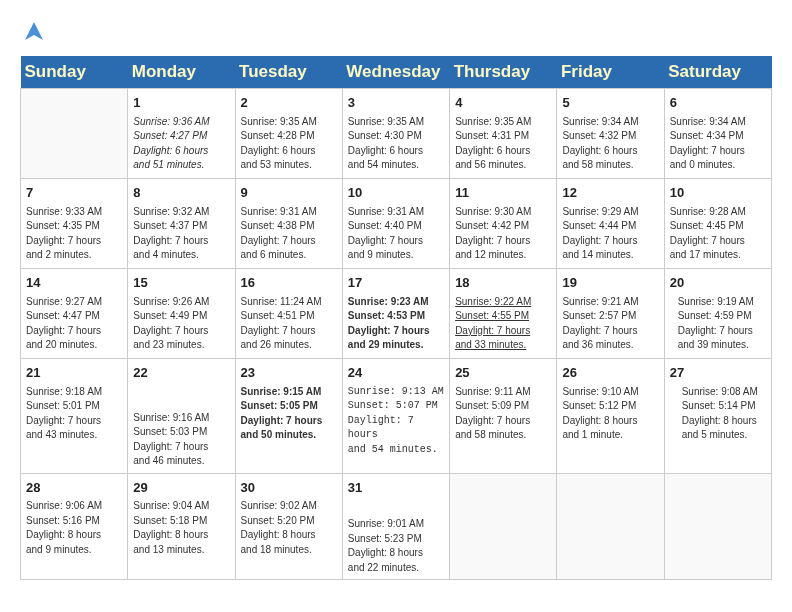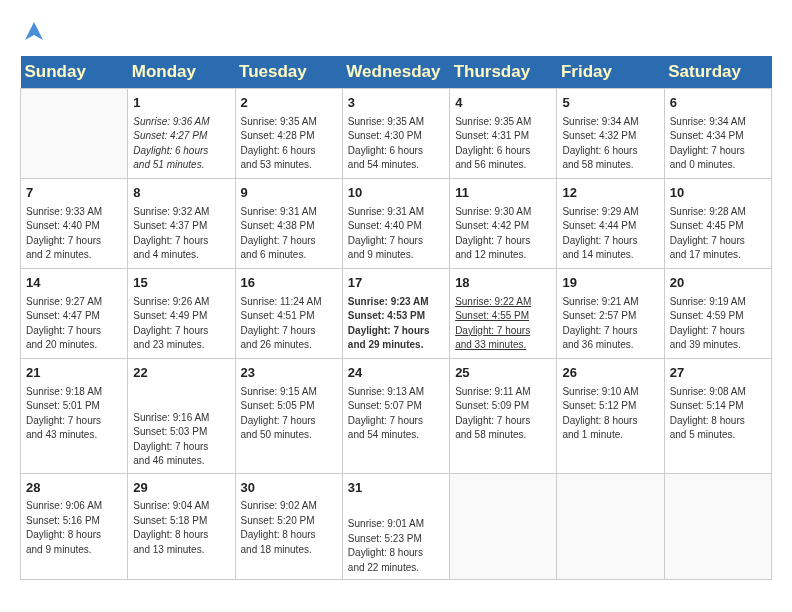--- a/index.html
+++ b/index.html
@@ -147,21 +147,21 @@
           <div class="day-info" style="white-space: pre-line;">Sunrise: 9:34 AM
 Sunset: 4:34 PM
 Daylight: 7 hours
 and 0 minutes.</div>
         </td>
       </tr>
       <tr>
         <td>
           <span class="day-num">7</span>
           <div class="day-info" style="white-space: pre-line;">Sunrise: 9:33 AM
-Sunset: 4:40 PM
+Sunset: 4:35 PM
 Daylight: 7 hours
 and 2 minutes.</div>
         </td>
         <td>
           <span class="day-num">8</span>
           <div class="day-info" style="white-space: pre-line;">Sunrise: 9:32 AM
 Sunset: 4:37 PM
 Daylight: 7 hours
 and 4 minutes.</div>
         </td>
@@ -239,21 +239,21 @@
         </td>
         <td>
           <span class="day-num">19</span>
           <div class="day-info" style="white-space: pre-line;">Sunrise: 9:21 AM
 Sunset: 2:57 PM
 Daylight: 7 hours
 and 36 minutes.</div>
         </td>
         <td>
           <span class="day-num">20</span>
-          <div class="day-info" style="white-space: pre-line;">Sunrise: 9:19 AM
+          <div class="day-info" style="white-space: pre-line; margin-left: 8px;">Sunrise: 9:19 AM
 Sunset: 4:59 PM
 Daylight: 7 hours
 and 39 minutes.</div>
         </td>
       </tr>
       <tr>
         <td>
           <span class="day-num">21</span>
           <div class="day-info" style="white-space: pre-line;">Sunrise: 9:18 AM
 Sunset: 5:01 PM
@@ -262,49 +262,49 @@
         </td>
         <td>
           <span class="day-num">22</span>
           <div class="day-info" style="white-space: pre-line; margin-top: 28px;">Sunrise: 9:16 AM
 Sunset: 5:03 PM
 Daylight: 7 hours
 and 46 minutes.</div>
         </td>
         <td>
           <span class="day-num">23</span>
-          <div class="day-info" style="white-space: pre-line;">Sunrise: 9:15 AM
+          <div class="day-info" style="white-space: pre-line; font-weight: bold;">Sunrise: 9:15 AM
 Sunset: 5:05 PM
 Daylight: 7 hours
 and 50 minutes.</div>
         </td>
         <td>
           <span class="day-num">24</span>
-          <div class="day-info" style="white-space: pre-line;">Sunrise: 9:13 AM
+          <div class="day-info" style="white-space: pre-line; font-family: Liberation Mono, monospace;">Sunrise: 9:13 AM
 Sunset: 5:07 PM
 Daylight: 7 hours
 and 54 minutes.</div>
         </td>
         <td>
           <span class="day-num">25</span>
           <div class="day-info" style="white-space: pre-line;">Sunrise: 9:11 AM
 Sunset: 5:09 PM
 Daylight: 7 hours
 and 58 minutes.</div>
         </td>
         <td>
           <span class="day-num">26</span>
           <div class="day-info" style="white-space: pre-line;">Sunrise: 9:10 AM
 Sunset: 5:12 PM
 Daylight: 8 hours
 and 1 minute.</div>
         </td>
         <td>
           <span class="day-num">27</span>
-          <div class="day-info" style="white-space: pre-line;">Sunrise: 9:08 AM
+          <div class="day-info" style="white-space: pre-line; margin-left: 12px;">Sunrise: 9:08 AM
 Sunset: 5:14 PM
 Daylight: 8 hours
 and 5 minutes.</div>
         </td>
       </tr>
       <tr>
         <td>
           <span class="day-num">28</span>
           <div class="day-info" style="white-space: pre-line;">Sunrise: 9:06 AM
 Sunset: 5:16 PM

